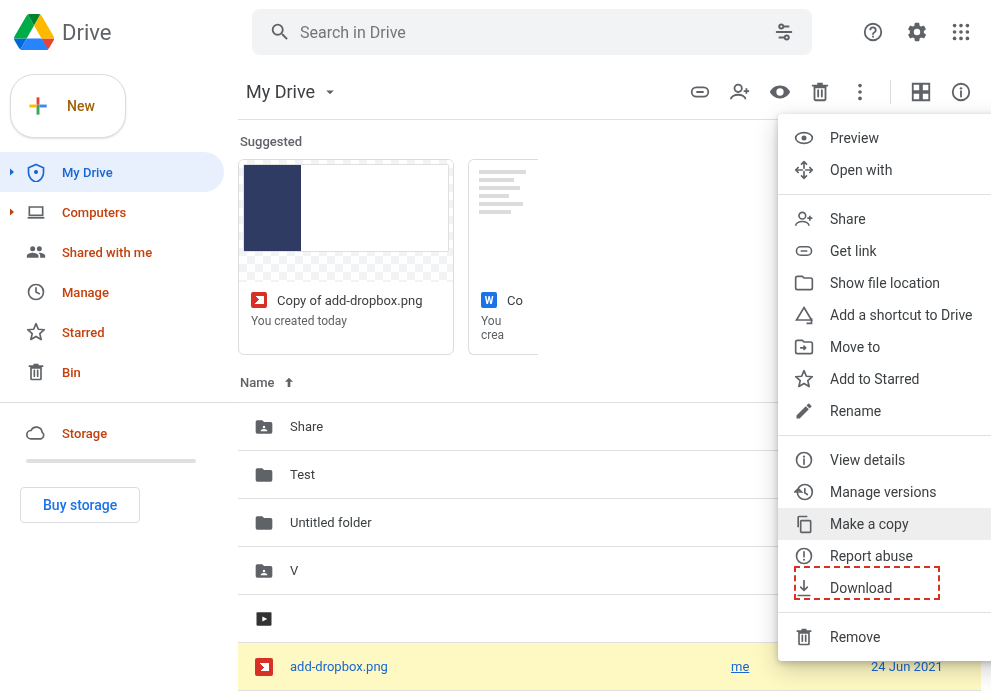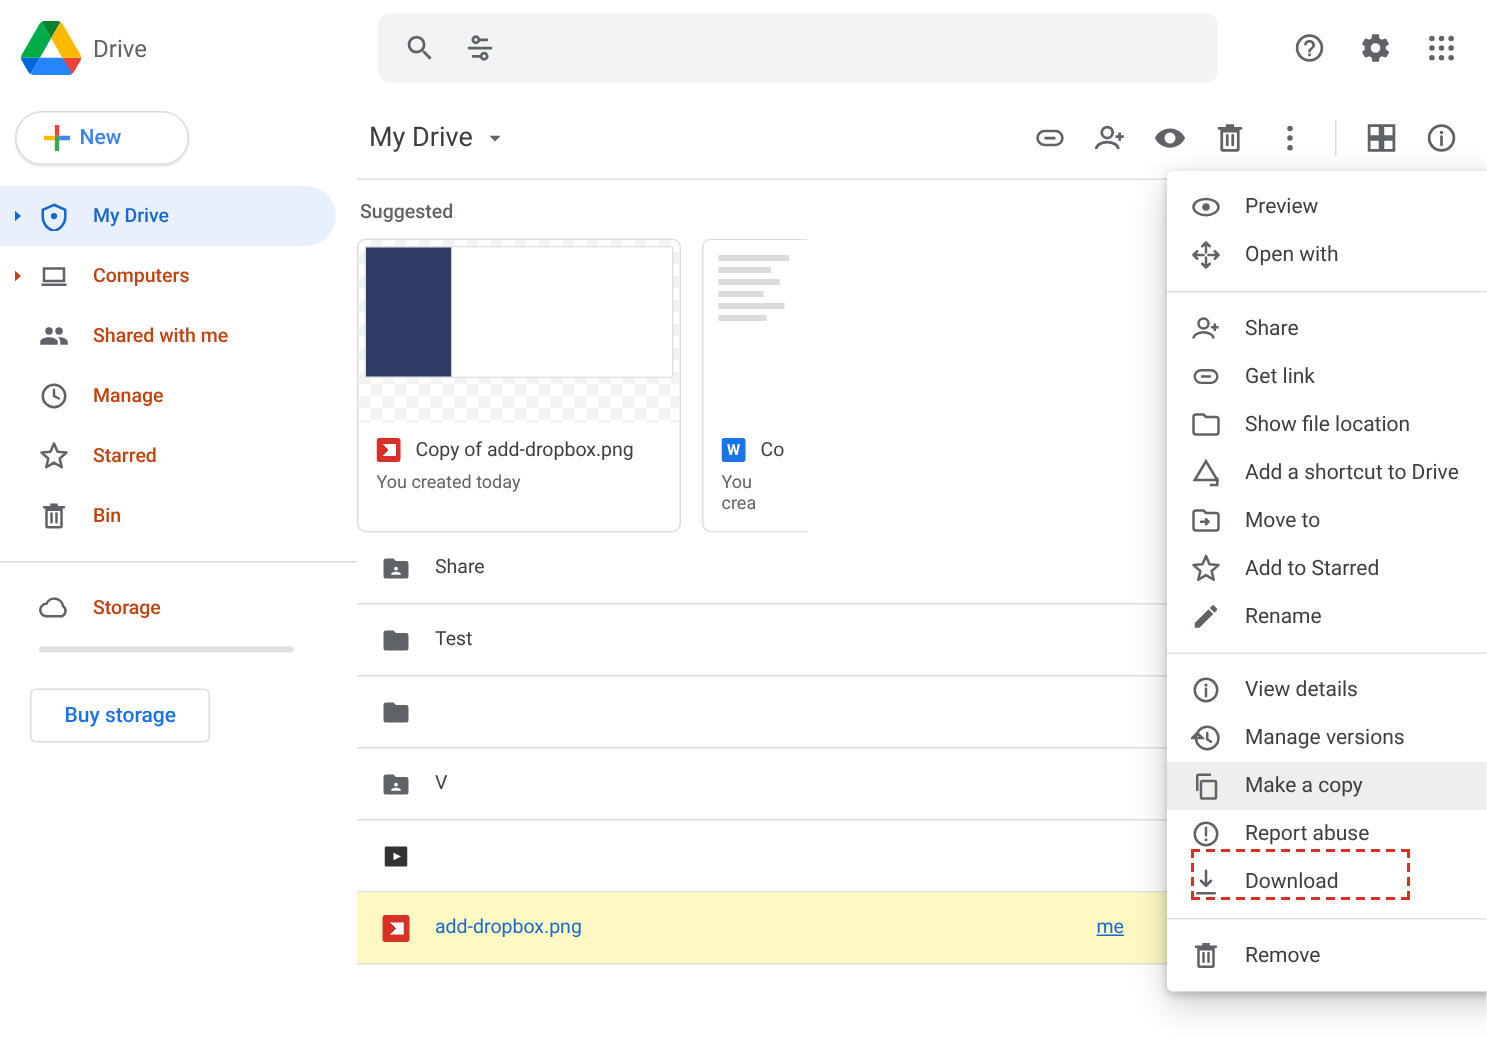--- a/index.html
+++ b/index.html
@@ -1,31 +1,31 @@
 <!DOCTYPE html>
 <html><head>
 <meta charset="utf-8">
 <style>
   * { box-sizing: border-box; margin: 0; padding: 0; font-family: Roboto, Arial, sans-serif; }
   body { width: 991px; height: 698px; overflow: hidden; background: #fff; color: #3c4043; font-size: 14px; }
   
   .header { display: flex; align-items: center; height: 64px; padding: 0 10px 0 14px; }
   .logo-wrap { display: flex; align-items: center; width: 238px; }
   .drive-logo { width: 40px; height: 40px; }
-  .drive-title { font-size: 16px; color: #5f6368; margin-left: 8px; }
+  .drive-title { font-size: 22px; color: #5f6368; margin-left: 8px; }
   .search-bar { flex: 1; display: flex; align-items: center; height: 46px; background: #f1f3f4; border-radius: 8px; padding: 0 8px; max-width: 560px; margin-right: 30px;}
   .search-bar .icon-btn { width: 40px; height: 40px; }
   .search-bar input { flex: 1; border: none; background: transparent; font-size: 16px; color: #5f6368; outline: none; }
   .hdr-icons { display: flex; align-items: center; gap: 4px; margin-left: auto; }
   .icon-btn { width: 40px; height: 40px; border-radius: 50%; border: none; background: transparent; display: flex; align-items: center; justify-content: center; cursor: pointer; color: #5f6368; }
   .icon-btn svg { width: 22px; height: 22px; }
   
   .main { display: flex; height: calc(698px - 64px); }
   .sidebar { width: 238px; padding-top: 6px; }
-  .new-btn { display: flex; align-items: center; gap: 2px; height: 36px; width: 116px; margin: 4px 0 14px 10px; padding: 0 18px 0 14px; border-radius: 24px; border: 1px solid #dadce0; background: #fff; box-shadow: 0 1px 2px rgba(0,0,0,.12); font-size: 14px; font-weight: 500; color: #3b82f6; cursor: pointer; }
+  .new-btn { display: flex; align-items: center; gap: 16px; height: 64px; width: 116px; margin: 4px 0 14px 10px; padding: 0 18px 0 14px; border-radius: 24px; border: 1px solid #dadce0; background: #fff; box-shadow: 0 1px 2px rgba(0,0,0,.12); font-size: 14px; font-weight: 500; color: #a16207; cursor: pointer; }
   .plus { width: 26px; height: 26px; }
   .nav-item { display: flex; align-items: center; height: 40px; border-radius: 0 20px 20px 0; padding: 0 0 0 4px; cursor: pointer; color: #c2410c; margin-right: 14px;}
   .nav-item .exp { width: 16px; height: 16px; display:flex;align-items:center;justify-content:center;}
   .nav-item .nav-ic { width: 20px; height: 20px; margin: 0 16px 0 6px; display:flex;align-items:center;justify-content:center;}
   .nav-item.selected { background: #e8f0fe; color: #1967d2; }
   .nav-item.selected .nav-ic svg { fill:#1967d2; stroke:#1967d2;}
   .nav-item:not(.indent) .exp { visibility:hidden;}
   .nav-item.indent { }
   .nav-item .label { font-size: 13px; font-weight: 500; }
   .side-sep { border-top:1px solid #dadce0; margin: 10px 0; }
@@ -87,20 +87,21 @@
       <path fill="#ffba00" d="M73.4 26.5L60.7 4.5c-.8-1.4-1.95-2.5-3.3-3.3L43.65 25 59.8 53h27.45c0-1.55-.4-3.1-1.2-4.5z"></path>
     </svg>
     <span class="drive-title">Drive</span>
   </div>
   <div class="search-bar">
     <button class="icon-btn">
       <svg viewBox="0 0 24 24">
           <path d="M15.5 14h-.79l-.28-.27A6.471 6.471 0 0016 9.5 6.5 6.5 0 109.5 16c1.61 0 3.09-.59 4.23-1.57l.27.28v.79l5 4.99L20.49 19zM9.5 14A4.5 4.5 0 1114 9.5 4.5 4.5 0 019.5 14z"></path>
         </svg>
     </button>
+    <input type="text" placeholder="Search in Drive" style="">
     <button class="icon-btn">
       <svg viewBox="0 0 24 24">
           <path d="M3 17h6v2H3zm0-6h12v2H3zm0-6h18v2H3zm18 6.59L19.59 10 17 12.59 14.41 10 13 11.41 15.59 14 13 16.59 14.41 18 17 15.41 19.59 18 21 16.59 18.41 14z" opacity="0"></path>
           <path d="M7 6h10v2H7zM4 11h16v2H4zm3 5h10v2H7z" opacity="0"></path>
           <path d="M3 6h2v2H3zm4 0h14v2H7zM3 16h2v2H3zm4 0h14v2H7zM3 11h2v2H3zm4 0h14v2H7z" opacity="0"></path>
           <path d="M21 8h-3V6h3zm0 10h-9v-2h9zM3 18h4v-2H3zm0-5h10v-2H3zm14-1l-2-2h6l-2 2zM3 8h14V6H3z" opacity="0"></path>
           <path d="M3 17v2h6v-2H3zM3 5v2h10V5H3zm0 6v2h6v-2H3zm11 6 2 2 2-2h-4zm4-6-2-2-2 2h4z" opacity="0"></path>
           <path d="M10 18h4v-2h-4zM3 6v2h18V6zm3 7h12v-2H6z" opacity="0"></path>
           <path d="M3 18h6v-2H3v2zm6-8H3v2h6v-2zm4 6v2h8v-2h-8zm0-8h8V6h-8v2zm-2-2H3v2h8V6zm10 6h-8v2h8v-2z" opacity="0"></path>
           <path d="M22 7H2V5h20zm0 10H2v2h20zM13 11H2v2h11zm9 0h-6v2h6z" opacity="0"></path>
@@ -321,20 +322,26 @@
         <div class="card-meta">
           <div class="card-title">
               <span class="doc-badge">W</span>
               <span>Co</span>
             </div>
           <div class="card-sub">You crea</div>
         </div>
       </div>
     </div>
 
+    <div class="col-head">
+      <span>Name</span>
+      <svg class="sort-ic" width="16" height="16" viewBox="0 0 24 24">
+          <path d="M12 4l-6 6h4v8h4v-8h4z" fill="#5f6368"></path>
+        </svg>
+    </div>
 
     <div id="row-0" class="row">
       <span class="file-ic">
           <svg viewBox="0 0 24 24">
             <path d="M10 4l2 2h8a2 2 0 012 2v10a2 2 0 01-2 2H4a2 2 0 01-2-2V6a2 2 0 012-2z" fill="#5f6368"></path>
             <circle cx="12" cy="12" r="1.5" fill="#fff"></circle>
             <path d="M8 17c0-1.5 2-2.5 4-2.5s4 1 4 2.5" fill="#fff"></path>
           </svg>
         </span>
       <span class="name">Share</span>
@@ -346,20 +353,21 @@
           </svg>
         </span>
       <span class="name">Test</span>
     </div>
     <div id="row-2" class="row">
       <span class="file-ic">
           <svg viewBox="0 0 24 24">
             <path d="M10 4l2 2h8a2 2 0 012 2v10a2 2 0 01-2 2H4a2 2 0 01-2-2V6a2 2 0 012-2z" fill="#5f6368"></path>
           </svg>
         </span>
+      <span class="name">Untitled folder</span>
     </div>
     <div id="row-3" class="row">
       <span class="file-ic">
           <svg viewBox="0 0 24 24">
             <path d="M10 4l2 2h8a2 2 0 012 2v10a2 2 0 01-2 2H4a2 2 0 01-2-2V6a2 2 0 012-2z" fill="#5f6368"></path>
             <circle cx="12" cy="12" r="1.5" fill="#fff"></circle>
             <path d="M8 17c0-1.5 2-2.5 4-2.5s4 1 4 2.5" fill="#fff"></path>
           </svg>
         </span>
       <span class="name">V</span>

